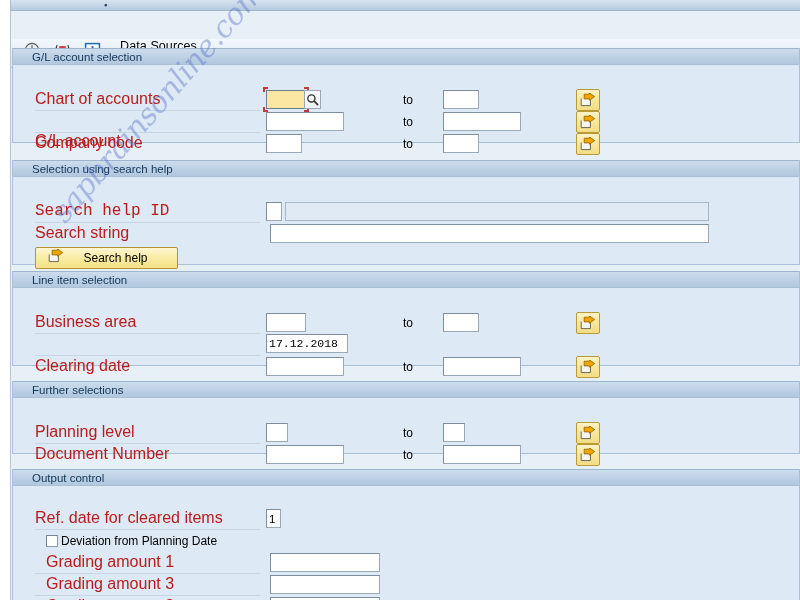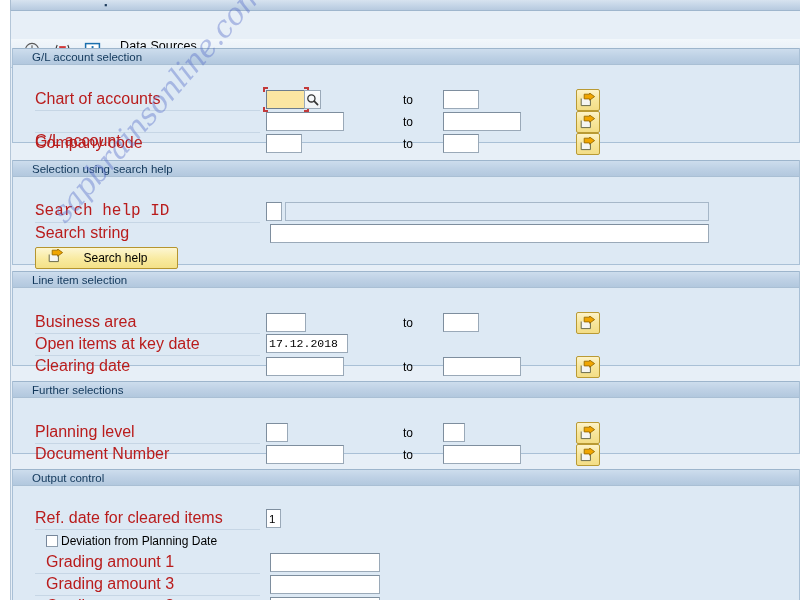--- a/index.html
+++ b/index.html
@@ -319,21 +319,20 @@
       <input class="inp" style="left: 253px; top: 25px; width: 40px;" value="">
       <div class="to-lbl" style="left:390px; top:24px;">to</div>
       <input class="inp" style="left: 430px; top: 25px; width: 36px;" value="">
       <div class="multi-btn" style="left:563px; top:24px;">
         <svg width="16" height="14" viewBox="0 0 16 14">
           <path d="M1.2 5.5 L1.2 12.6 L10.4 12.6 L10.4 5.5" fill="#f5f5f2" stroke="#6a6a4a" stroke-width="1"></path>
           <path d="M4.2 1.2 L9.6 1.2 L9.6 0 L14.6 3.6 L9.6 7.2 L9.6 5.9 L4.2 5.9 Z" fill="#f0a500" stroke="#9a6b00" stroke-width=".9"></path>
         </svg>
       </div>
 
-      <div class="lbl" style="left:22px; top:45px;">Open items at key date</div>
       <div class="rowline" style="left:22px; top:67px; width:225px;"></div>
       <input class="inp mono" style="left: 253px; top: 46px; width: 82px;" value="17.12.2018">
 
       <div class="lbl" style="left:22px; top:67px;">Clearing date</div>
       <input class="inp" style="left: 253px; top: 69px; width: 78px;" value="">
       <div class="to-lbl" style="left:390px; top:68px;">to</div>
       <input class="inp" style="left: 430px; top: 69px; width: 78px;" value="">
       <div class="multi-btn" style="left:563px; top:68px;">
         <svg width="16" height="14" viewBox="0 0 16 14">
           <path d="M1.2 5.5 L1.2 12.6 L10.4 12.6 L10.4 5.5" fill="#f5f5f2" stroke="#6a6a4a" stroke-width="1"></path>

